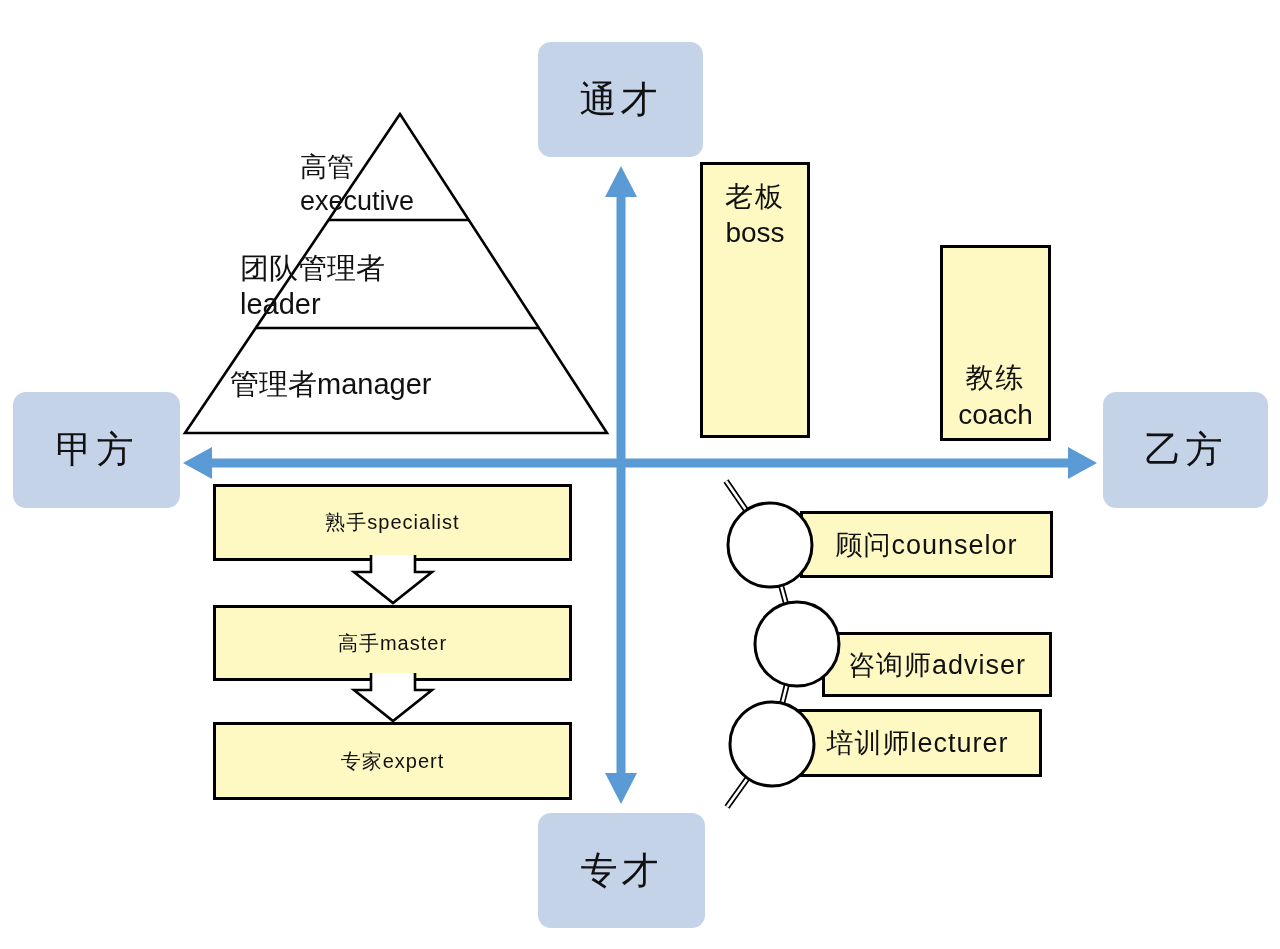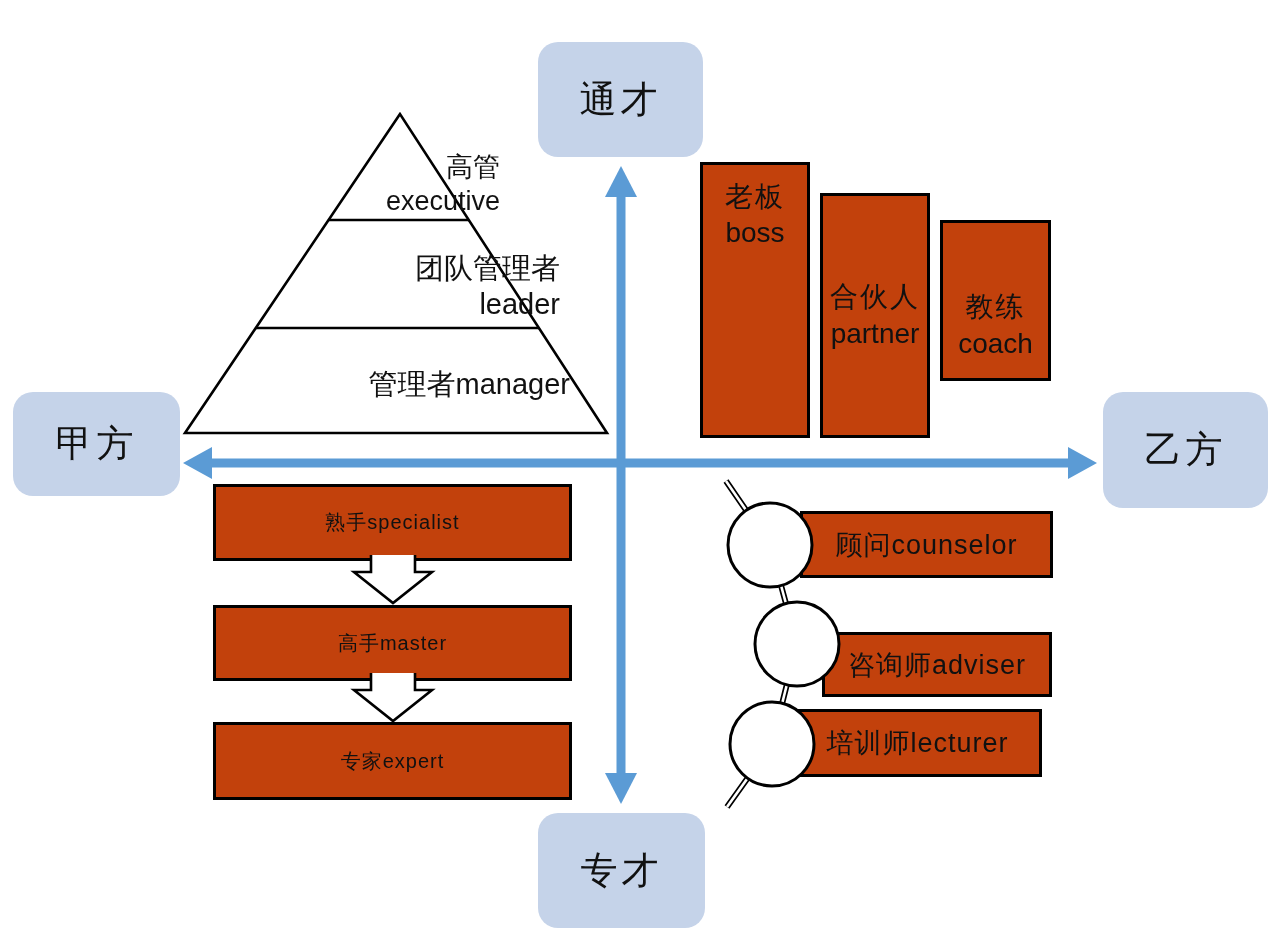--- a/index.html
+++ b/index.html
@@ -15,21 +15,21 @@
   .layer-svg {
     position: absolute;
     inset: 0;
     z-index: 1;
     pointer-events: none;
   }
   
   .box {
     position: absolute;
     box-sizing: border-box;
-    background: #c2410c;
+    background: #fef9c3;
     border: 3px solid #000000;
     display: flex;
     align-items: center;
     justify-content: center;
     text-align: center;
     z-index: 0;
   }
   .bar {
     flex-direction: column;
     font-size: 28px;
@@ -42,53 +42,53 @@
   }
   .bead-box {
     font-size: 27px;
     letter-spacing: 1px;
   }
   
   .qlabel {
     position: absolute;
     box-sizing: border-box;
     background: #c5d3e9;
-    border-radius: 20px;
+    border-radius: 13px;
     display: flex;
     align-items: center;
     justify-content: center;
     font-size: 37px;
     letter-spacing: 4px;
     z-index: 0;
   }
   
   .ptext {
     position: absolute;
-    text-align: right;
+    text-align: left;
     z-index: 2;
     line-height: 1.25;
   }
   .ptext-1 { left: 300px; top: 151px; width: 200px; font-size: 27px; }
   .ptext-2 { left: 240px; top: 250px; width: 320px; font-size: 29px; }
   .ptext-3 { left: 230px; top: 366px; width: 340px; font-size: 29px; }
   
   .bar-boss    { left: 700px; top: 162px; width: 110px; height: 276px; justify-content: flex-start; padding-top: 14px; }
   .bar-partner { left: 820px; top: 193px; width: 110px; height: 245px; }
-  .bar-coach   { left: 940px; top: 220px; width: 111px; height: 161px; justify-content: flex-end; padding-bottom: 16px; }
+  .bar-coach   { left: 940px; top: 245px; width: 111px; height: 196px; justify-content: flex-end; padding-bottom: 5px; }
   
   .step-1 { left: 213px; top: 484px; width: 359px; height: 77px; }
   .step-2 { left: 213px; top: 605px; width: 359px; height: 76px; }
   .step-3 { left: 213px; top: 722px; width: 359px; height: 78px; }
   
   .bead-1 { left: 800px; top: 511px; width: 253px; height: 67px; }
   .bead-2 { left: 822px; top: 612px; width: 230px; height: 65px; margin-top: 20px; }
   .bead-3 { left: 793px; top: 709px; width: 249px; height: 68px; }
   
   .qlabel-top    { left: 538px;  top: 42px;  width: 165px; height: 115px; }
-  .qlabel-left   { left: 13px;   top: 392px; width: 167px; height: 104px; }
+  .qlabel-left   { left: 13px;   top: 392px; width: 167px; height: 116px; }
   .qlabel-right  { left: 1103px; top: 392px; width: 165px; height: 116px; }
   .qlabel-bottom { left: 538px;  top: 813px; width: 167px; height: 115px; font-family: Liberation Serif, serif; }
 </style>
 </head>
 <body>
 
 <div class="canvas">
 
   <div class="qlabel qlabel-top">
     <span>通才</span>
@@ -99,24 +99,20 @@
   <div class="qlabel qlabel-right">
     <span>乙方</span>
   </div>
   <div class="qlabel qlabel-bottom">
     <span>专才</span>
   </div>
 
   <div class="box bar bar-boss">
     <span class="zh">老板</span>
     <span class="en">boss</span>
-  </div>
-  <div class="box bar bar-partner">
-    <span class="zh">合伙人</span>
-    <span class="en">partner</span>
   </div>
   <div class="box bar bar-coach">
     <span class="zh">教练</span>
     <span class="en">coach</span>
   </div>
 
   <div class="box step step-1">
     <span>熟手specialist</span>
   </div>
   <div class="box step step-2">

